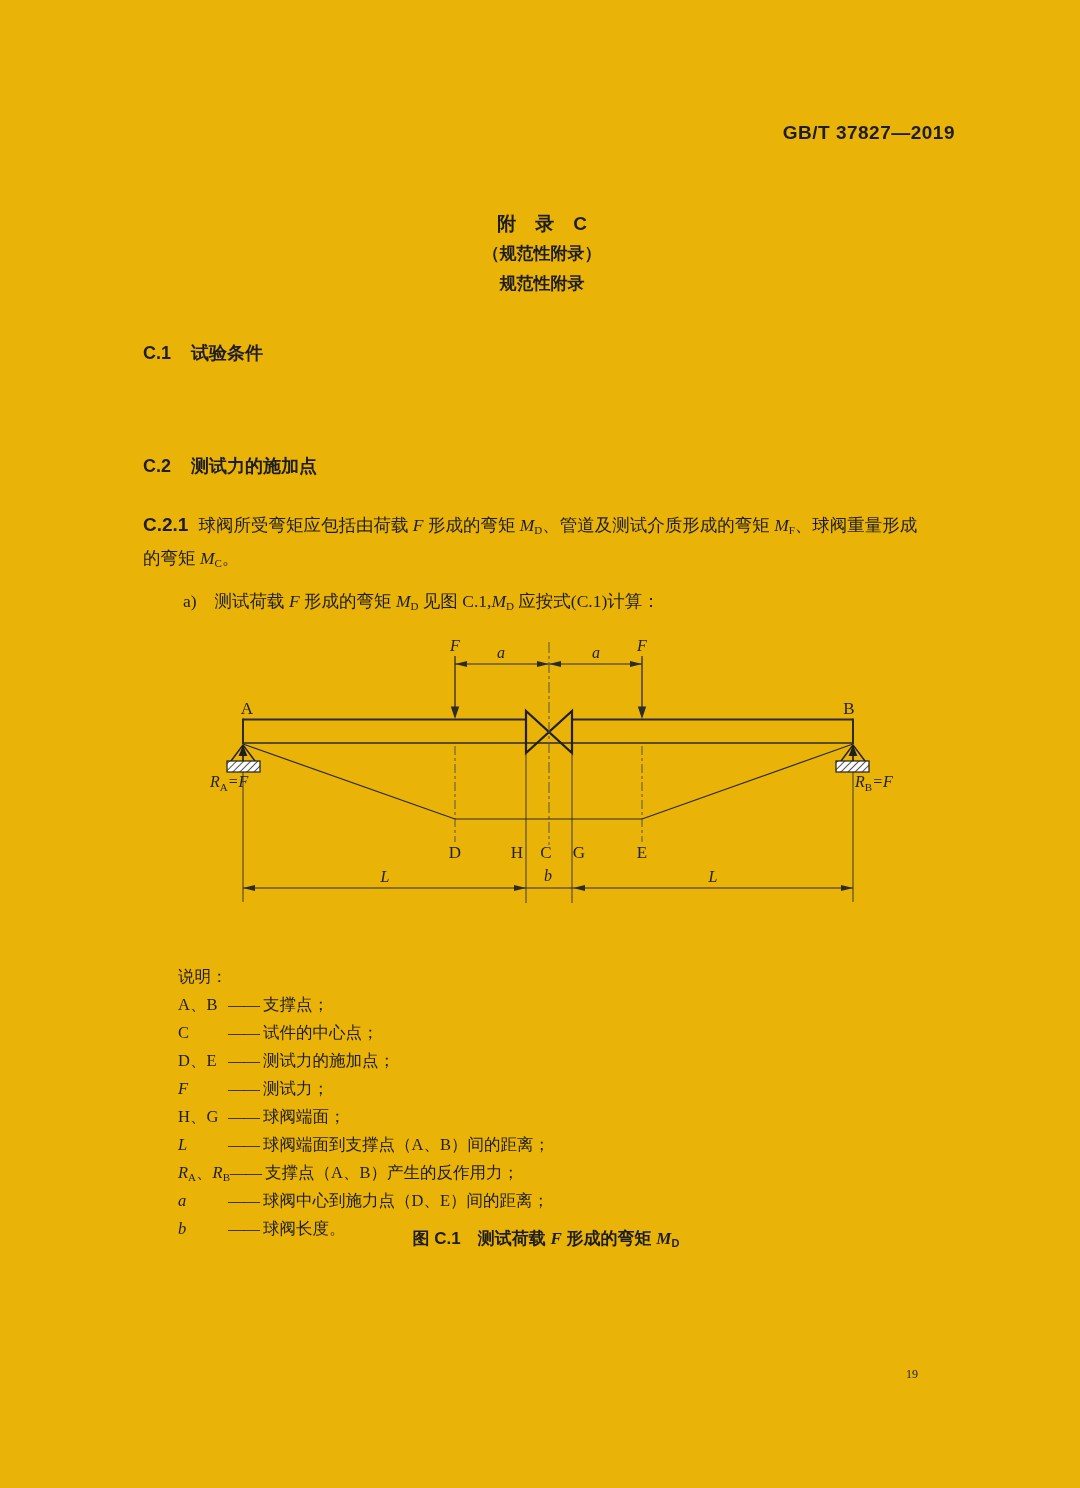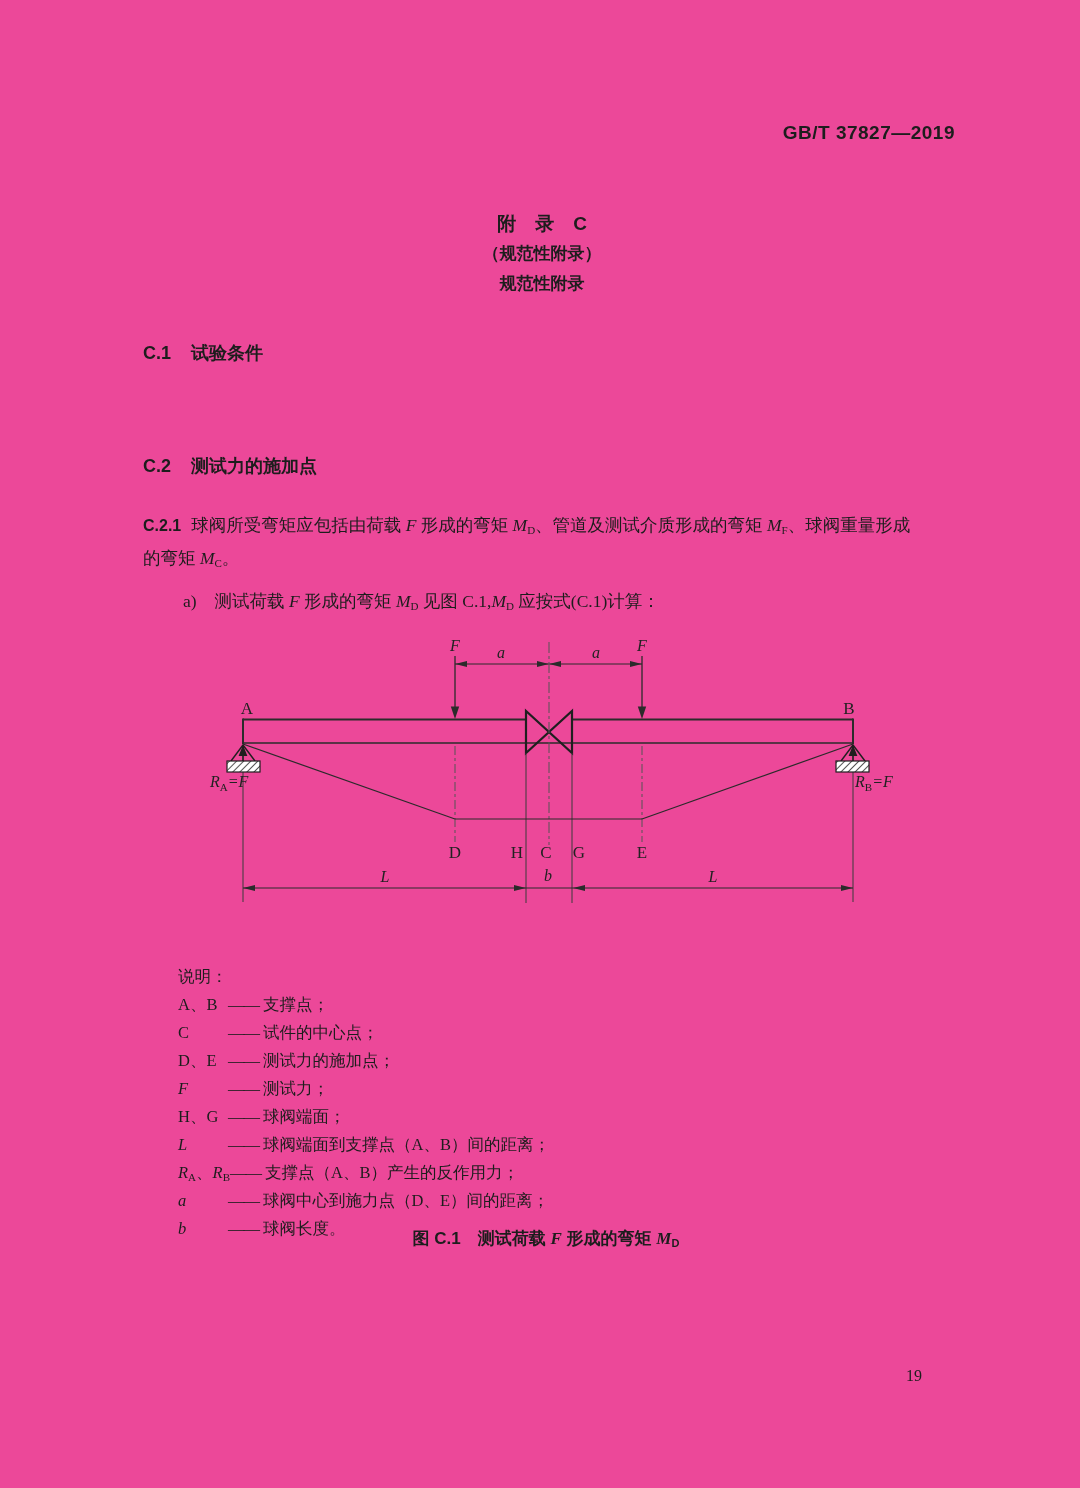--- a/index.html
+++ b/index.html
@@ -1,48 +1,48 @@
 <!DOCTYPE html>
 <html><head>
 <meta charset="utf-8">
 <style>
   html,body{margin:0;padding:0;background:#e8e8e8;}
   .page{
     position:relative;width:1080px;height:1488px;margin:0 auto;
-    background:#ec4899;overflow:hidden;
+    background:#eab308;overflow:hidden;
     font-family:"Liberation Serif","DejaVu Serif",serif;color:#1d1d1d;
   }
   .abs{position:absolute;}
   .sans{font-family:"Liberation Sans","DejaVu Sans",sans-serif;}
   .header-code{top:122px;right:125px;font-size:19px;font-weight:700;letter-spacing:.5px;}
   .title-block{top:209px;left:4px;right:0;text-align:center;}
   .title-l1{font-size:19px;font-weight:700;line-height:30px;}
   .title-l2,.title-l3{font-size:17px;font-weight:700;line-height:30px;}
   .h2{font-size:18px;font-weight:700;white-space:nowrap;}
   .h2 .hid{margin-right:20px;}
   .body-line{font-size:17.5px;white-space:nowrap;}
   .body-line i, .caption i{font-family:"Liberation Serif","DejaVu Serif",serif;}
   sub{font-size:11px;vertical-align:-3px;line-height:0;}
   .c1-heading{top:341px;left:143px;}
   .c1-body{top:399px;left:183px;}
   .c2-heading{top:454px;left:143px;}
   .c21-l1{top:513px;left:143px;}
-  .c21-l1 b{font-family:"Liberation Sans","DejaVu Sans",sans-serif;font-size:16px;margin-right:10px;}
+  .c21-l1 b{font-family:"Liberation Sans","DejaVu Sans",sans-serif;font-size:19px;margin-right:10px;}
   .c21-l2{top:546px;left:143px;}
   .item-a{top:577px;left:183px;margin-top:12px;}
   .item-a .ord{margin-right:18px;}
   .diagram{left:0;top:630px;}
   .legend{top:963px;left:178px;font-size:16.5px;}
   .legend-title{height:28px;line-height:28px;}
   .legend-row{display:flex;height:28px;line-height:28px;}
   .legend-row .sym{min-width:50px;}
   .legend-row .dash{margin-right:4px;letter-spacing:-1px;white-space:nowrap;}
   .caption{top:1227px;left:12px;right:0;text-align:center;font-size:17px;font-weight:700;
            font-family:"Liberation Sans","DejaVu Sans",sans-serif;}
-  .page-number{top:1367px;left:906px;font-size:16px;}
+  .page-number{top:1367px;left:906px;font-size:12px;}
   svg text{fill:#222;font-family:"Liberation Serif","DejaVu Serif",serif;}
   svg .lbl{font-size:17px;}
   svg .dim{font-size:16px;font-style:italic;}
   svg .sub{font-size:11px;}
 </style>
 </head>
 <body>
 
 <div class="page">
 

